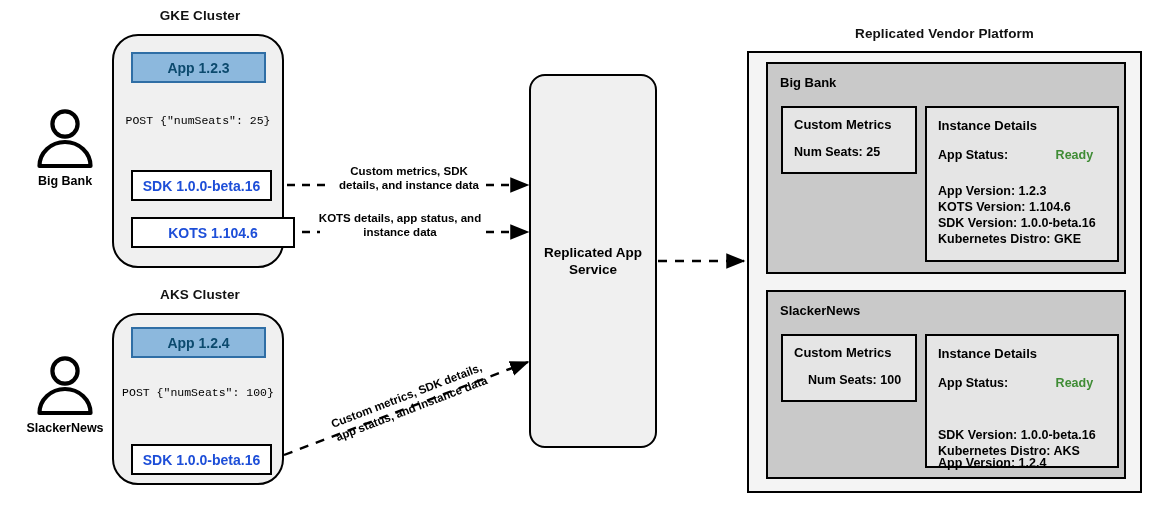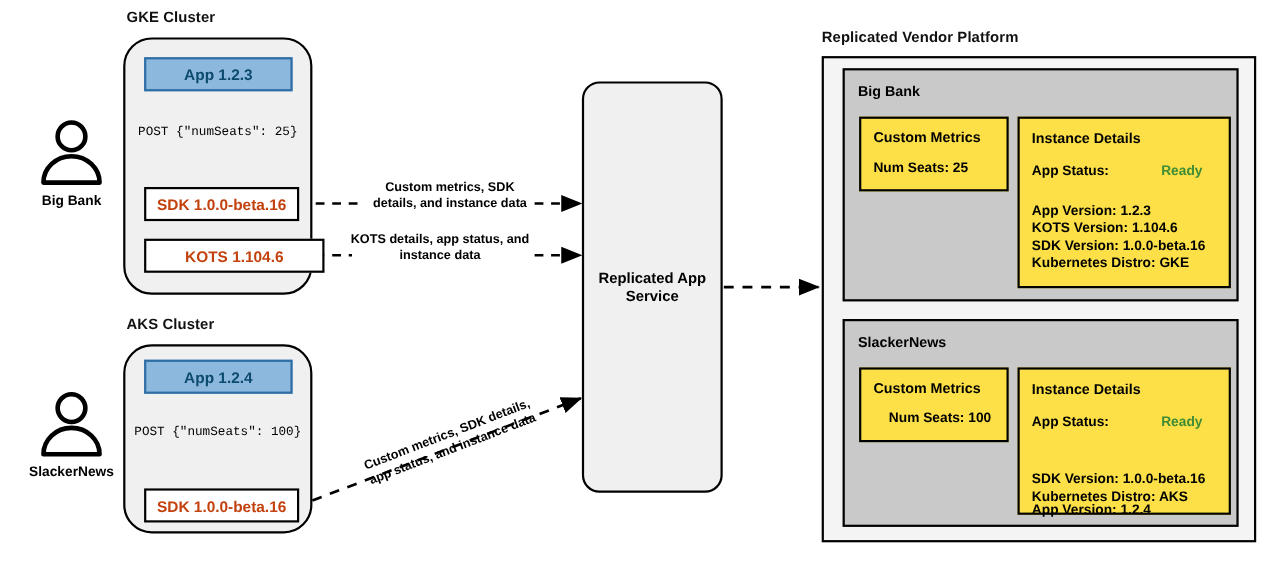--- a/index.html
+++ b/index.html
@@ -18,21 +18,21 @@
     background: #ffffff;
     overflow: hidden;
   }
   .abs { position: absolute; box-sizing: border-box; }
 
   
   .ttl {
     font-weight: bold;
     font-size: 13.5px;
     color: #111111;
-    text-align: left;
+    text-align: center;
     letter-spacing: .1px;
   }
   .mono {
     font-family: "Liberation Mono", "DejaVu Sans Mono", monospace;
     font-size: 11.5px;
     color: #000000;
     text-align: center;
     white-space: nowrap;
   }
   .edge-label {
@@ -52,21 +52,21 @@
 
   
   .node {
     background: #ffffff;
     border: 2.2px solid #000000;
     display: flex;
     align-items: center;
     justify-content: center;
     font-weight: bold;
     font-size: 14px;
-    color: #c2410c;
+    color: #1d4ed8;
   }
   .node.app {
     background: #8cb8dd;
     border-color: #2f6ea5;
     color: #0c4a6e;
   }
 
   .svcbox {
     background: #f0f0f0;
     border: 2.2px solid #000000;
@@ -89,21 +89,21 @@
   .customer {
     background: #c9c9c9;
     border: 2.2px solid #000000;
   }
   .customer-name {
     font-weight: bold;
     font-size: 13px;
     color: #000000;
   }
   .card {
-    background: #fde047;
+    background: #e5e5e5;
     border: 2.2px solid #000000;
   }
   .card h4 {
     margin: 0;
     font-weight: bold;
     font-size: 13px;
     color: #000000;
   }
   .card .row {
     font-weight: bold;

